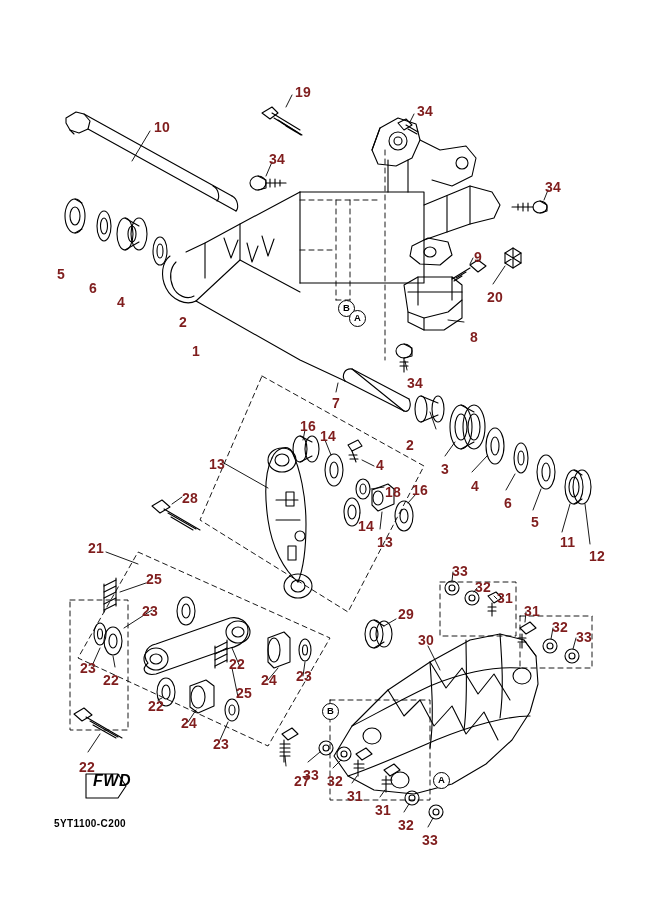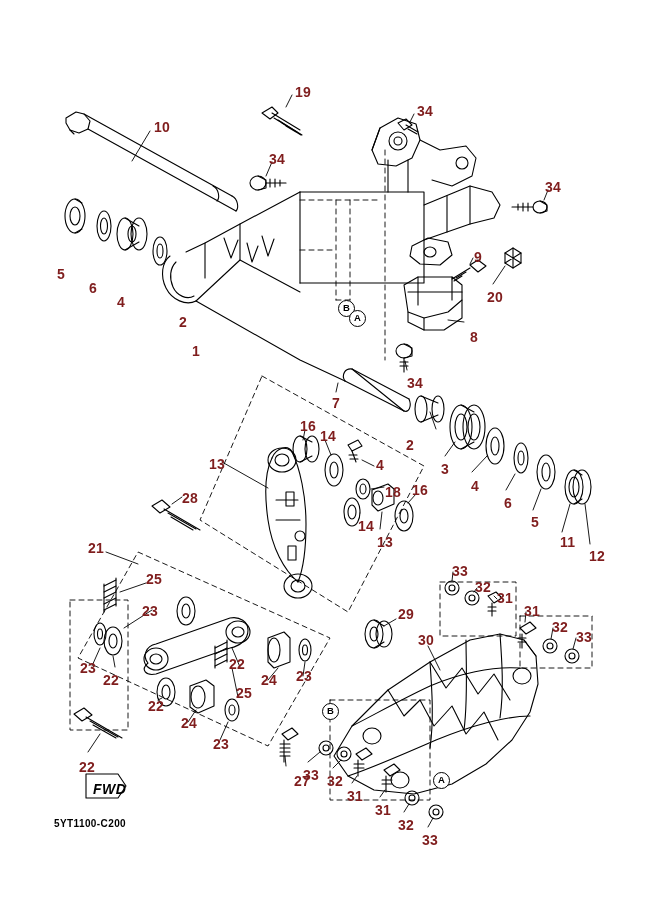--- a/index.html
+++ b/index.html
@@ -63,22 +63,22 @@
   #fwd-marker {
     position: absolute;
     left: 84px;
     top: 772px;
     width: 42px;
     height: 28px;
   }
   #fwd-marker .fwd-text {
     position: absolute;
     left: 9px;
-    top: 9px;
-    font-size: 14px;
+    top: 0;
+    font-size: 16px;
     font-weight: 700;
     font-style: italic;
     letter-spacing: 0.5px;
   }
 </style>
 </head>
 <body>
 
 <div id="sheet">
 

